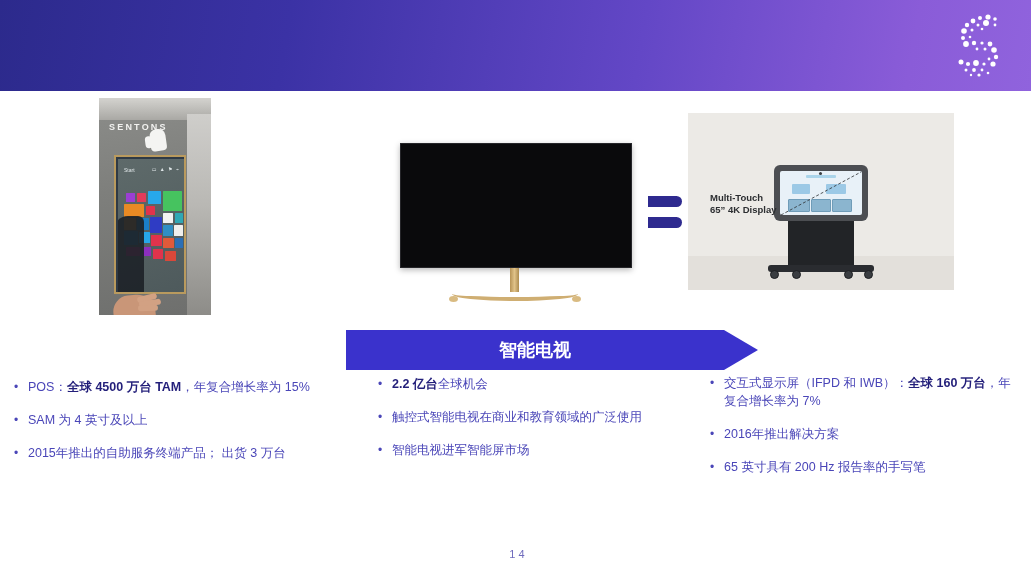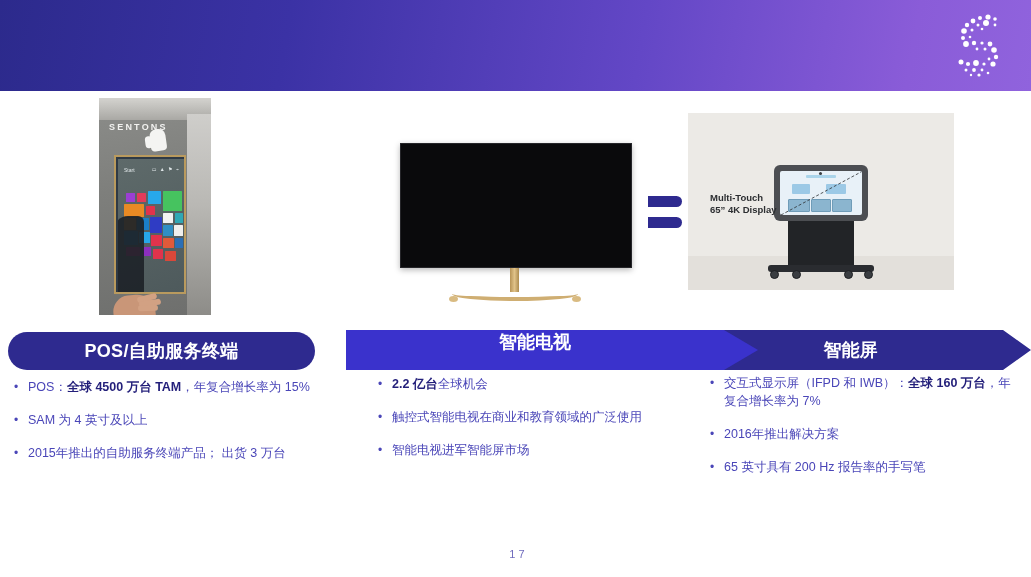--- a/index.html
+++ b/index.html
@@ -301,20 +301,21 @@
     font-weight: 700;
     letter-spacing: .3px;
   }
   #banner-tv {
     position: absolute;
     left: 346px; top: 330px;
     width: 412px; height: 40px;
     background: #3a32cc;
     clip-path: polygon(0 0, calc(100% - 34px) 0, 100% 50%, calc(100% - 34px) 100%, 0 100%);
     display: flex;
+    align-items: center;
     z-index: 2;
   }
   #banner-tv .banner-label {
     color: #ffffff;
     font-size: 18px;
     font-weight: 700;
     width: 100%;
     text-align: center;
     padding-right: 34px;
     box-sizing: border-box;
@@ -509,31 +510,25 @@
     <div id="disp-axle"></div>
     <div class="caster" style="left:82px;"></div>
     <div class="caster" style="left:104px;"></div>
     <div class="caster" style="left:156px;"></div>
     <div class="caster" style="left:176px;"></div>
 
     <div id="disp-caption">Multi-Touch
 65” 4K Display</div>
   </div>
 
-  <div id="banner-pos">
-    <span class="banner-label">POS/自助服务终端</span>
-  </div>
 
   <div id="banner-tv">
     <span class="banner-label">智能电视</span>
   </div>
 
-  <div id="banner-smart">
-    <span class="banner-label">智能屏</span>
-  </div>
 
   <div class="bullets" id="bullets-pos">
       <div class="bullet">
         <span class="dot">•</span>
         <span class="txt"><span>POS：</span><b>全球 4500 万台 TAM</b><span>，年复合增长率为 15%</span></span>
       </div>
       <div class="bullet">
         <span class="dot">•</span>
         <span class="txt"><span>SAM 为 4 英寸及以上</span></span>
       </div>
@@ -565,15 +560,15 @@
         <span class="dot">•</span>
         <span class="txt"><span>2016年推出解决方案</span></span>
       </div>
       <div class="bullet">
         <span class="dot">•</span>
         <span class="txt"><span>65 英寸具有 200 Hz 报告率的手写笔</span></span>
       </div>
     </div>
 
   <div id="page-number">1
-7</div>
+4</div>
 
 </div>
 
 </body></html>

